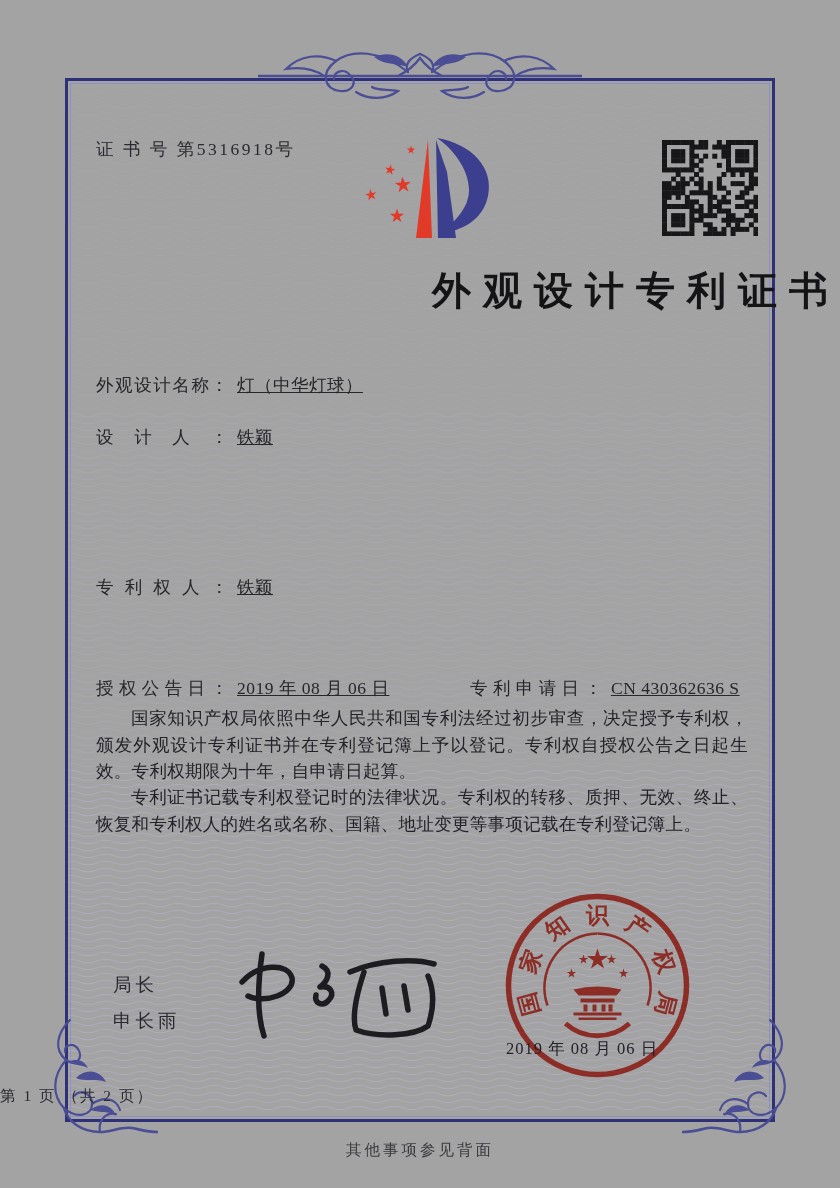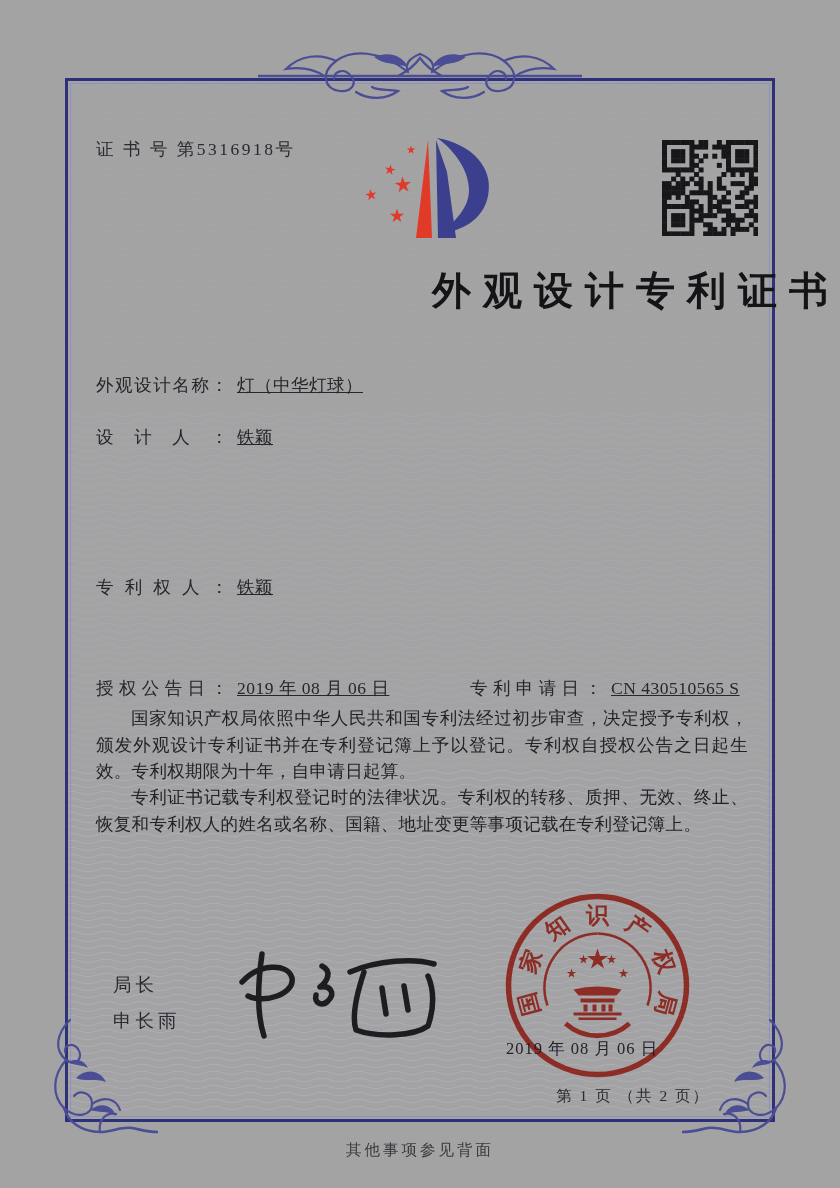--- a/index.html
+++ b/index.html
@@ -35,21 +35,21 @@
   .para{position:absolute;left:96px;width:652px;font-size:17.5px;line-height:26.5px;
     text-align:justify;text-indent:2em;color:#222228;letter-spacing:0.3px;}
 
   .sig-title{position:absolute;left:113px;top:972px;font-size:18.5px;letter-spacing:4px;color:#2a2a30;}
   .sig-name{position:absolute;left:113px;top:1008px;font-size:18.5px;letter-spacing:4px;color:#2a2a30;text-align:right;}
   .sig-svg{position:absolute;left:218px;top:938px;}
 
   .seal{position:absolute;left:500px;top:888px;mix-blend-mode:multiply;opacity:0.93;}
   .seal-date{position:absolute;left:506px;top:1038px;font-size:16.5px;letter-spacing:1px;color:#232127;z-index:5;}
 
-  .page-info{position:absolute;left:0;top:1086px;width:710px;text-align:right;
+  .page-info{position:absolute;left:0;top:1086px;width:710px;text-align:left;
     font-size:15.5px;letter-spacing:2px;color:#2a2a30;}
   .back-note{position:absolute;left:0;top:1140px;width:840px;text-align:center;
     font-size:15.5px;letter-spacing:3px;color:#3a3a40;}
 </style>
 </head>
 <body>
 
 <div id="page">
 
   <svg id="waves" width="706" height="1036">
@@ -528,21 +528,21 @@
     <span class="flabel">专利权人：</span>
     <span class="fvalue">铁颖</span>
   </div>
   <div class="row" style="top:675px">
     <span class="pair1">
       <span class="flabel">授权公告日：</span>
       <span class="fvalue">2019 年 08 月 06 日</span>
     </span>
     <span class="pair2">
       <span class="flabel">专利申请日：</span>
-      <span class="fvalue">CN 430510565 S</span>
+      <span class="fvalue">CN 430362636 S</span>
     </span>
   </div>
 
   <div class="para" style="top:705px">国家知识产权局依照中华人民共和国专利法经过初步审查，决定授予专利权，颁发外观设计专利证书并在专利登记簿上予以登记。专利权自授权公告之日起生效。专利权期限为十年，自申请日起算。</div>
   <div class="para" style="top:784px">专利证书记载专利权登记时的法律状况。专利权的转移、质押、无效、终止、恢复和专利权人的姓名或名称、国籍、地址变更等事项记载在专利登记簿上。</div>
 
   <div class="sig-title">局长</div>
   <div class="sig-name">申长雨</div>
   <svg class="sig-svg" width="240" height="110" viewBox="0 0 240 110">
     <g stroke="#1d1c20" stroke-width="5.5" fill="none" stroke-linecap="round" stroke-linejoin="round">

